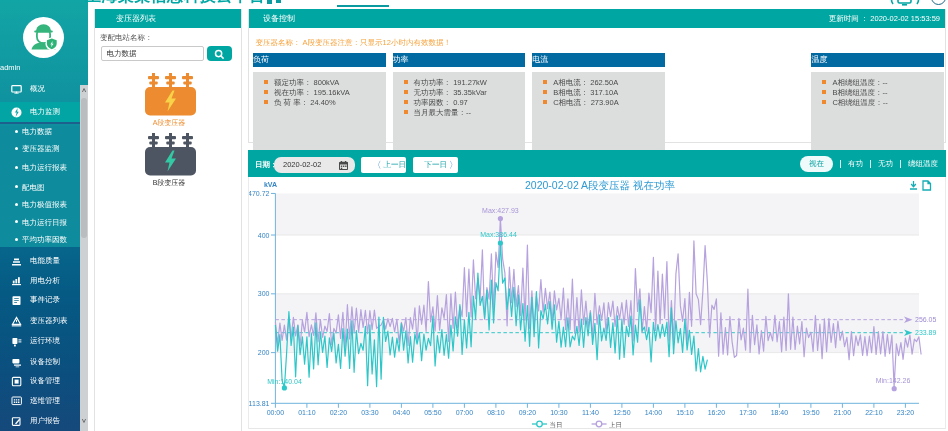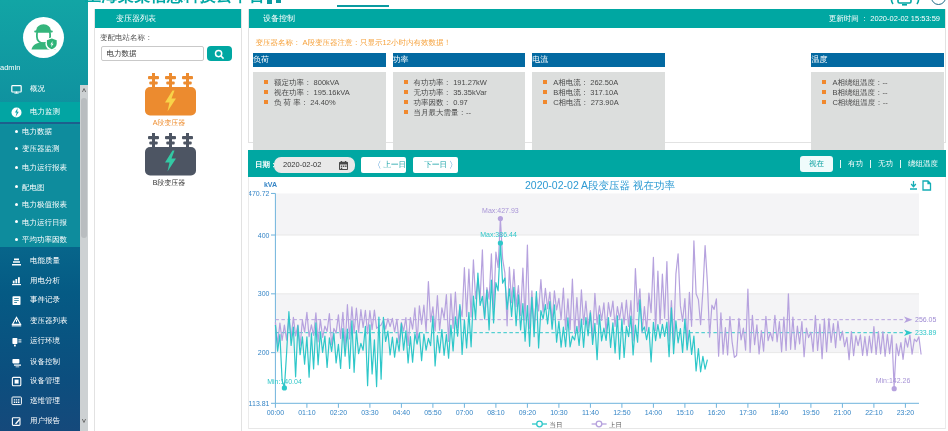--- a/index.html
+++ b/index.html
@@ -45,21 +45,21 @@
 .crow {position:absolute;left:11px;font-size:7.5px;color:#4a4a4a;white-space:nowrap}
 .crow b {display:inline-block;width:4px;height:4px;background:#f0882d;margin-right:6px;vertical-align:1px}
 
 #toolbar {position:absolute;left:0;top:0;width:698px;height:27px;background:#00a7a2;color:#fff;font-size:7.5px}
 #dlab {position:absolute;left:7px;top:10px}
 #dinput {position:absolute;left:26px;top:7px;width:81px;height:15.5px;background:#e9e9e9;border-radius:7px;color:#333;font-size:7.5px;line-height:15.5px;padding-left:9px}
 .tbtn {position:absolute;top:7px;width:45px;height:15.5px;background:#fff;border-radius:2px;color:#13a1a5;font-size:7.5px;line-height:15.5px;text-align:right}
 .tbtn b {color:#3b8fd0;font-weight:normal;font-size:9px;vertical-align:-0.5px}
 #tabs {position:absolute;right:8px;top:4px;height:19px;display:flex;align-items:center;font-size:7.5px}
 #tabs .sep {margin:0 7px;width:1px;height:8px;background:#dff4f4}
-#tabact {background:#effbfb;color:#0aa0a0;border-radius:3px;padding:3px 9px}
+#tabact {background:#effbfb;color:#0aa0a0;border-radius:8px;padding:3px 9px}
 </style></head><body>
 
 <div id="sidebar">
   <div id="subblock"></div>
   <div id="selrow">
       <svg width="11" height="11" viewBox="0 0 11 11" style="margin:0 8px 0 11px">
         <circle cx="5.5" cy="5.5" r="5" fill="#fff"></circle>
         <path d="M6.6 1 4 5.4h1.7L4.5 10l3.3-5.2H6.2z" fill="#0aa2a8"></path>
       </svg>
       <span class="mtext">电力监测</span>

